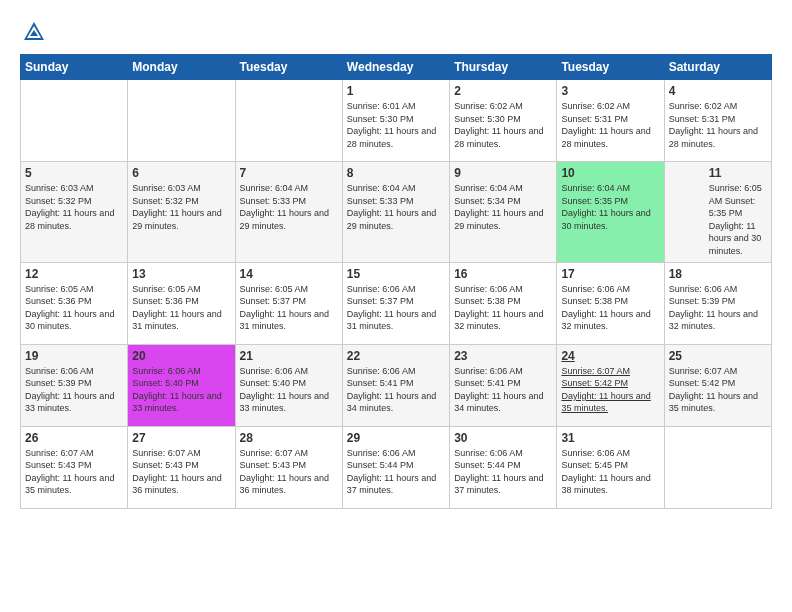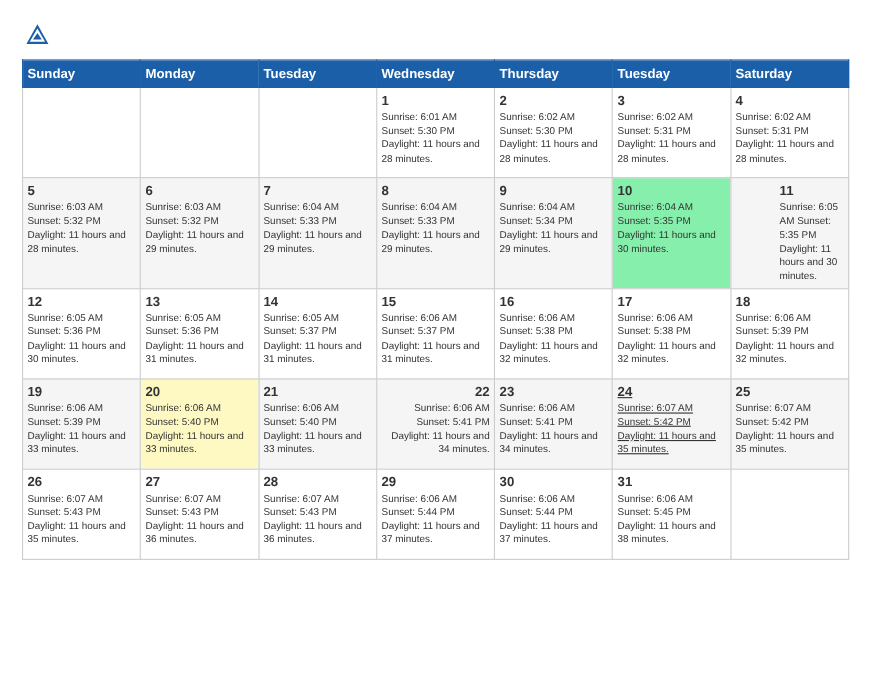--- a/index.html
+++ b/index.html
@@ -268,35 +268,35 @@
           </td>
         </tr>
         <tr>
           <td style="background: rgb(245, 245, 245);">
             <span class="day-num">19</span>
             <div class="cell-text">Sunrise: 6:06 AM
 Sunset: 5:39 PM
 Daylight: 11 hours
 and 33 minutes.</div>
           </td>
-          <td style="background: #fef9c3;">
+          <td style="background: #d946ef;">
             <span class="day-num">20</span>
             <div class="cell-text">Sunrise: 6:06 AM
 Sunset: 5:40 PM
 Daylight: 11 hours
 and 33 minutes.</div>
           </td>
           <td style="background: rgb(245, 245, 245); margin-top: 30px;">
             <span class="day-num">21</span>
             <div class="cell-text">Sunrise: 6:06 AM
 Sunset: 5:40 PM
 Daylight: 11 hours
 and 33 minutes.</div>
           </td>
-          <td style="background: rgb(245, 245, 245); text-align: right;">
+          <td style="background: rgb(245, 245, 245);">
             <span class="day-num">22</span>
             <div class="cell-text">Sunrise: 6:06 AM
 Sunset: 5:41 PM
 Daylight: 11 hours
 and 34 minutes.</div>
           </td>
           <td style="background: rgb(245, 245, 245);">
             <span class="day-num">23</span>
             <div class="cell-text">Sunrise: 6:06 AM
 Sunset: 5:41 PM

